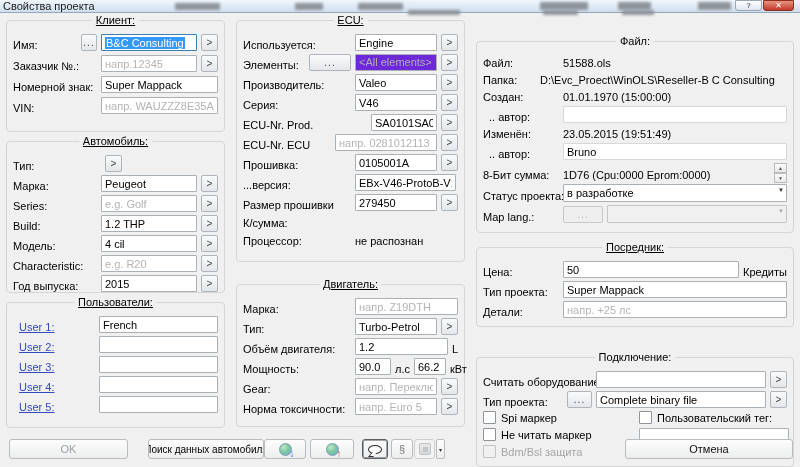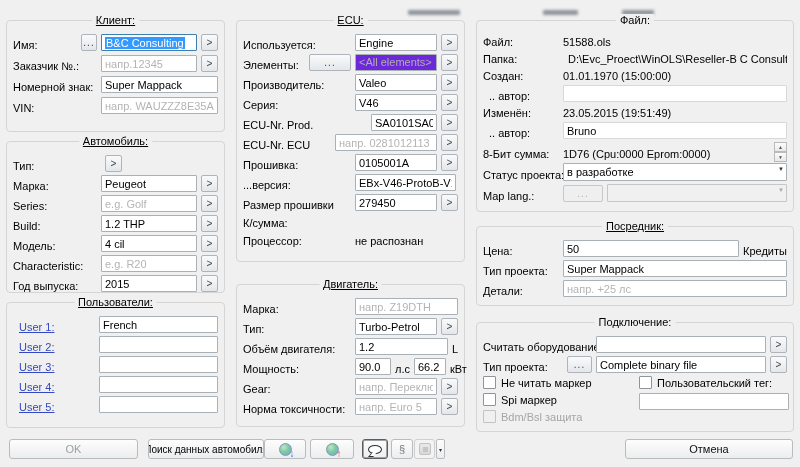--- a/index.html
+++ b/index.html
@@ -70,21 +70,21 @@
   
   .cbrow { display:flex; align-items:center; margin-bottom:4px; }
   .cb { width:13px; height:13px; border:1px solid #8e9499; background:#fff; margin-right:5px; flex-shrink:0; border-radius:1px; cursor:pointer; }
   .cb.dis { border-color:#c3c3c3; background:#f0f0f0; cursor:default; }
   .cbl.dis { color:#a6a6a6; }
 
   
   .footer-btn { position:absolute; top:439px; height:20px; border:1px solid #b8bcc0; border-radius:3px;
     background:linear-gradient(#fdfdfd,#eceded); font-family:"Liberation Sans",sans-serif; font-size:11px;
     display:flex; align-items:center; justify-content:center; cursor:pointer; }
-  #btn-ok { left:9px; width:129px; color:#9aa0a4; }
+  #btn-ok { left:9px; width:119px; color:#9aa0a4; }
   #btn-search { left:148px; width:116px; font-size:10px; white-space:nowrap; overflow:hidden; }
   #btn-globe-dl { left:264px; width:42px; }
   #btn-globe-ul { left:310px; width:44px; }
   #btn-speech { left:362px; width:26px; border-color:#5a5e62; box-shadow:0 0 0 1px #9fa3a7 inset; }
   #btn-para { left:391px; width:22px; color:#777; }
   #btn-gear { left:414px; width:21px; background:#f3f3f3; border-color:#cfcfcf; cursor:default; }
   #btn-drop { left:436px; width:9px; font-size:6px; color:#333; border-radius:2px; }
   #btn-cancel { left:625px; width:168px; color:#111; }
 
   .globe { position:relative; width:13px; height:13px; border-radius:50%;
@@ -99,20 +99,35 @@
 
   .gear-shape { width:12px; height:12px; border:1px solid #c2c2c2; border-radius:2px;
     background:linear-gradient(#e9e9e9,#d8d8d8); position:relative; }
   .gear-shape:after { content:""; position:absolute; left:3px; top:3px; width:5px; height:5px; background:#c2c7cc; }
 </style>
 </head>
 <body>
 
 <div id="dialog">
 
+  <div class="titlebar">
+    <span class="title-text">Свойства проекта</span>
+    <div class="redact" style="left:175px;top:3px;width:45px;height:7px"></div>
+    <div class="redact" style="left:295px;top:3px;width:28px;height:7px"></div>
+    <div class="redact" style="left:358px;top:3px;width:45px;height:7px"></div>
+    <div class="redact" style="left:540px;top:2px;width:48px;height:8px"></div>
+    <div class="redact" style="left:618px;top:2px;width:33px;height:8px"></div>
+    <div class="redact" style="left:698px;top:2px;width:33px;height:8px"></div>
+    <div class="tb-btn tb-help">
+        <span>?</span>
+      </div>
+    <div class="tb-btn tb-close">
+        <span>✕</span>
+      </div>
+  </div>
   <div class="redact" style="left:408px;top:10px;width:52px;height:5px"></div>
   <div class="redact" style="left:543px;top:10px;width:35px;height:5px"></div>
   <div class="redact" style="left:622px;top:10px;width:32px;height:5px"></div>
 
   <div class="col" id="col-left">
 
     <div class="gb" style="height:112px;">
       <span class="gb-title u">Клиент:</span>
       <div class="row">
         <span class="lbl" style="width:68px">Имя:</span>
@@ -289,28 +304,28 @@
       <div class="row tight">
         <span class="lbl" style="width:112px">Норма токсичности:</span>
         <input class="inp" placeholder="напр. Euro 5" style="">
         <button class="chev"><span>&gt;</span></button>
       </div>
     </div>
   </div>
 
   <div class="col" id="col-right">
 
-    <div class="gb" style="height:192px;">
+    <div class="gb" style="height:192px;margin-top:21px;">
       <span class="gb-title">Файл:</span>
       <div class="row tight" style="height:14px">
         <span class="lbl" style="width:80px">Файл:</span>
         <span class="static">51588.ols</span>
       </div>
       <div class="row tight" style="height:14px">
-        <span class="lbl" style="width:85px">Папка:</span>
+        <span class="lbl" style="width:57px">Папка:</span>
         <span class="static">D:\Evc_Proect\WinOLS\Reseller-B C Consulting</span>
       </div>
       <div class="row tight" style="height:14px">
         <span class="lbl" style="width:80px">Создан:</span>
         <span class="static">01.01.1970 (15:00:00)</span>
       </div>
       <div class="row tight">
         <span class="lbl" style="width:80px;padding-left:6px">.. автор:</span>
         <input class="inp" style="border-color: rgb(216, 216, 216);" value="">
       </div>
@@ -357,42 +372,42 @@
       <div class="row tight">
         <span class="lbl" style="width:80px">Тип проекта:</span>
         <input class="inp" value="Super Mappack" style="">
       </div>
       <div class="row tight">
         <span class="lbl" style="width:80px">Детали:</span>
         <input class="inp" placeholder="напр. +25 лс" style="">
       </div>
     </div>
 
-    <div class="gb" style="margin-top:16px; height:110px;">
+    <div class="gb" style="margin-top:30px; height:110px;">
       <span class="gb-title">Подключение:</span>
       <div class="row tight">
         <span class="lbl" style="width:113px">Считать оборудование:</span>
         <input class="inp" value="" style="">
         <button class="chev"><span>&gt;</span></button>
       </div>
       <div class="row tight">
         <span class="lbl" style="width:84px">Тип проекта:</span>
         <button class="dots" style="width:25px"><span>...</span></button>
         <input class="inp" value="Complete binary file" style="">
         <button class="chev"><span>&gt;</span></button>
       </div>
       <div style="display:grid; grid-template-columns:150px 1fr; column-gap:6px; margin-top:2px;">
         <div>
           <div class="cbrow">
             <span class="cb"></span>
-            <span class="cbl">Не читать маркер</span>
+            <span class="cbl">Spi маркер</span>
           </div>
           <div class="cbrow">
             <span class="cb"></span>
-            <span class="cbl">Spi маркер</span>
+            <span class="cbl">Не читать маркер</span>
           </div>
           <div class="cbrow">
             <span class="cb dis"></span>
             <span class="cbl dis">Bdm/Bsl защита</span>
           </div>
         </div>
         <div>
           <div class="cbrow">
             <span class="cb"></span>
             <span class="cbl">Пользовательский тег:</span>

